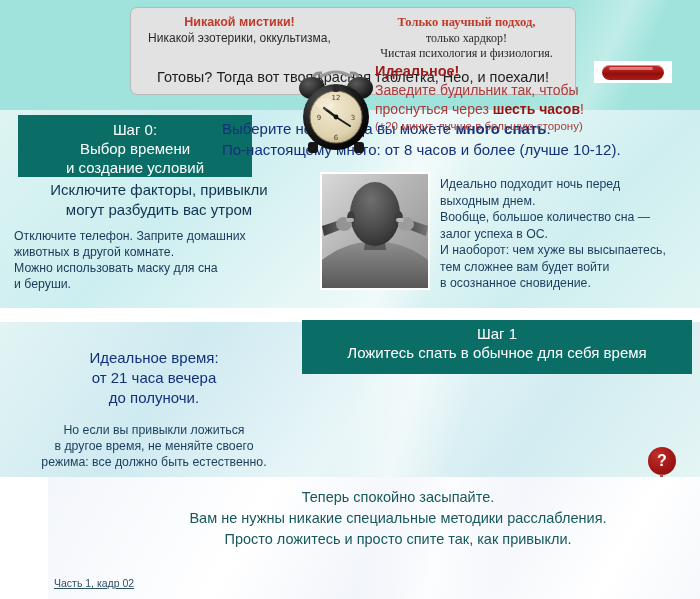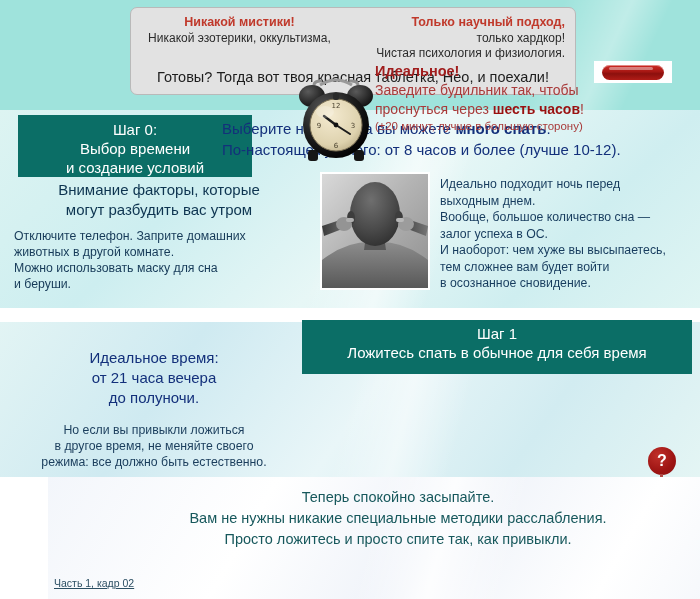--- a/index.html
+++ b/index.html
@@ -27,21 +27,21 @@
     position:absolute;left:130px;top:7px;width:446px;height:88px;
     background:#e2e2e2;
     border:1px solid #b9b9b9;
     border-radius:7px;
     box-sizing:border-box;
     padding:7px 10px 0 10px;
   }
   .intro-cols{display:flex;gap:30px;}
   .intro-col{flex:1;}
   .intro-col.left{text-align:center;}
-  .intro-col.right{text-align:right;}
+  .intro-col.right{text-align:center;font-family:Liberation Serif, serif;}
   .intro-head{
     color:#c0392b;font-weight:bold;font-size:12.5px;line-height:15px;
     margin-bottom:1px;
   }
   .intro-line{color:#2b2b2b;font-size:12px;line-height:15px;}
   .intro-bottom{
     text-align:center;color:#1d1d1d;font-size:14.5px;line-height:18px;
     margin-top:7px;
   }
 
@@ -134,21 +134,21 @@
     padding-top:4px;
   }
 
   .s1-left{
     position:absolute;left:10px;top:26px;width:288px;text-align:center;
   }
   .s1-left-head{color:#13307b;font-size:15px;line-height:20px;}
   .s1-left-body{margin-top:14px;color:#1a3d5c;font-size:12.3px;line-height:16px;}
 
   .clock{
-    position:absolute;left:294px;top:76px;width:84px;height:88px;
+    position:absolute;left:294px;top:68px;width:84px;height:88px;
   }
 
   .s1-right{
     position:absolute;left:375px;top:62px;width:270px;
   }
   .s1-attn{color:#a01d1d;font-weight:bold;font-size:14.5px;line-height:19px;}
   .s1-r1{color:#a83a3a;font-size:14px;line-height:19px;}
   .s1-r2{color:#a83a3a;font-size:14px;line-height:19px;}
   .s1-r2 b{color:#9a1111;font-weight:bold;}
   .s1-r3{color:#a83a3a;font-size:11.5px;line-height:15px;}
@@ -228,21 +228,21 @@
       <div class="step-title">Выбор времени</div>
       <div class="step-title">и создание условий</div>
     </div>
 
     <div class="s0-top-text">
       <div><span>Выберите ночь, когда вы можете </span><b>много спать</b><span>.</span></div>
       <div>По-настоящему много: от 8 часов и более (лучше 10-12).</div>
     </div>
 
     <div class="s0-left">
-      <div class="s0-left-head">Внимание факторы, которые</div>
+      <div class="s0-left-head">Исключите факторы, привыкли</div>
       <div class="s0-left-head">могут разбудить вас утром</div>
       <div class="s0-left-body">
         <div>Отключите телефон. Заприте домашних</div>
         <div>животных в другой комнате.</div>
         <div>Можно использовать маску для сна</div>
         <div>и беруши.</div>
       </div>
     </div>
 
     <div class="photo">

